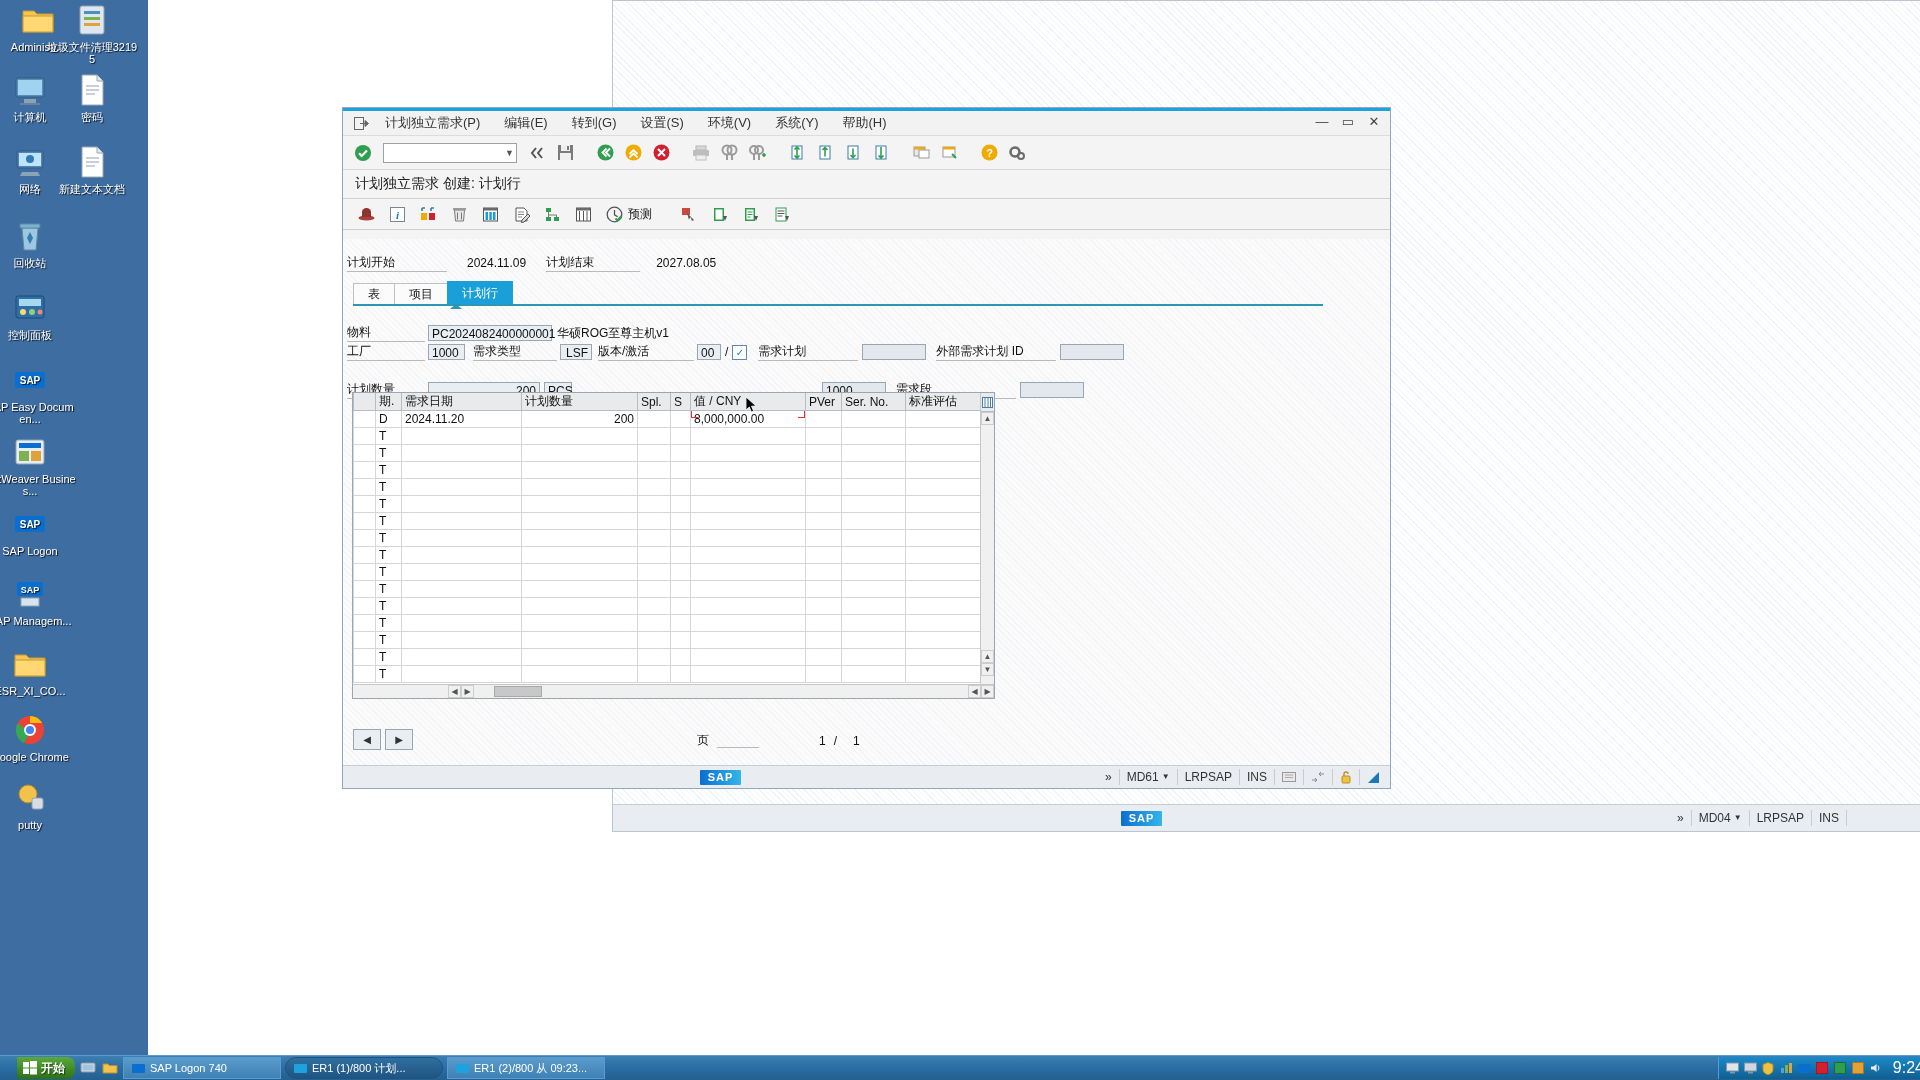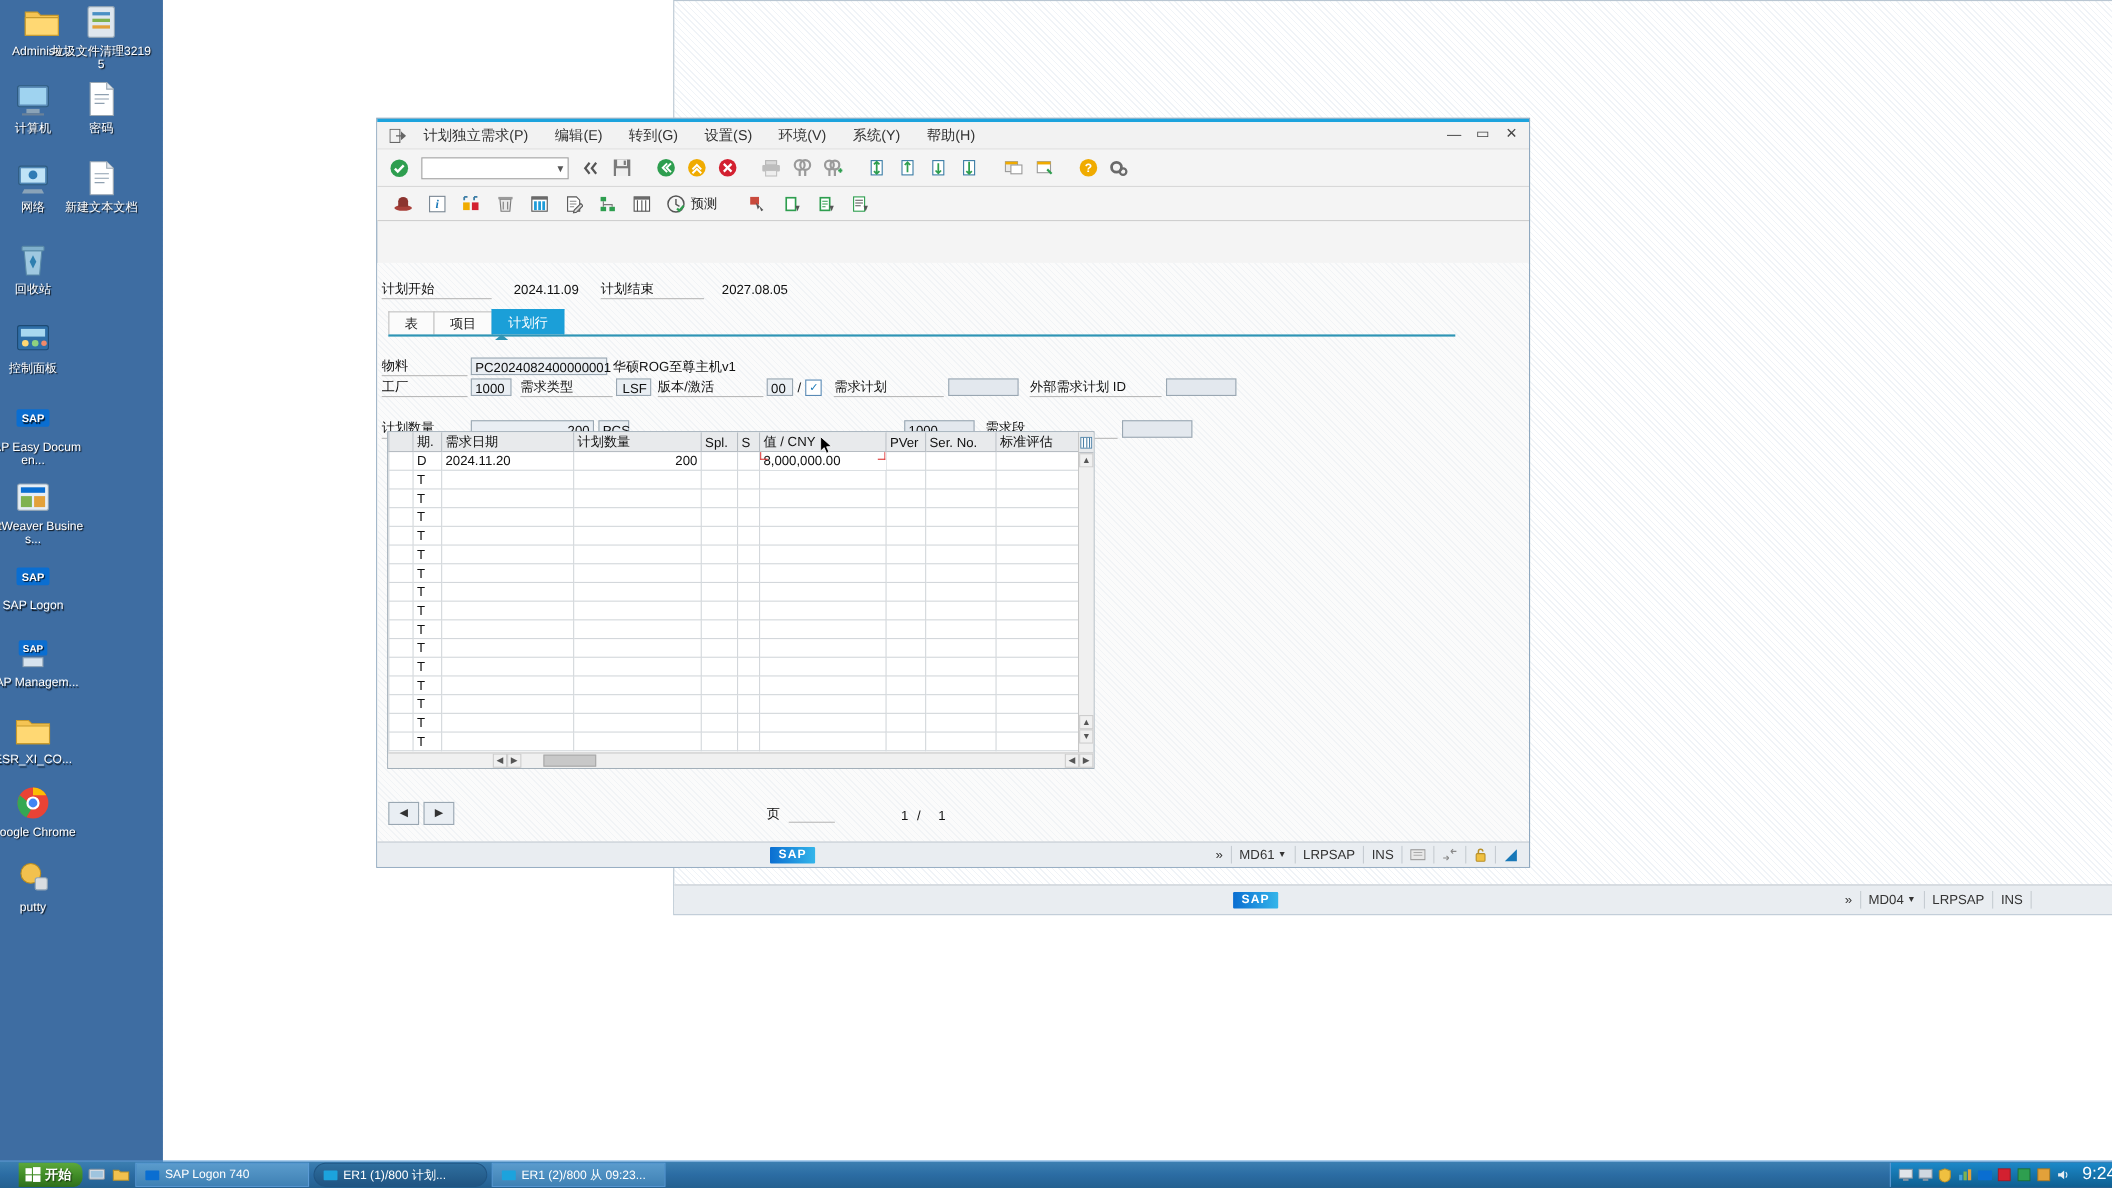--- a/index.html
+++ b/index.html
@@ -548,20 +548,23 @@
           </svg>
       </span>
       <span class="tbicon">
         <svg width="18" height="17" viewBox="0 0 18 17">
             <circle cx="7" cy="8" r="4.5" fill="none" stroke="#6a6a6a" stroke-width="2.5"></circle>
             <circle cx="13" cy="12" r="3" fill="none" stroke="#6a6a6a" stroke-width="2"></circle>
           </svg>
       </span>
     </div>
 
+    <div id="titlebar">
+      <span>计划独立需求 创建: 计划行</span>
+    </div>
 
     <div id="apptoolbar">
       <span class="apicon">
         <svg width="19" height="17" viewBox="0 0 19 17">
             <ellipse cx="9.5" cy="12" rx="8" ry="2.6" fill="#a9403a"></ellipse>
             <path d="M5 11V6a4.5 4 0 0 1 9 0v5z" fill="#8c342f"></path>
           </svg>
       </span>
       <span class="apicon">
         <svg width="17" height="17" viewBox="0 0 17 17">

